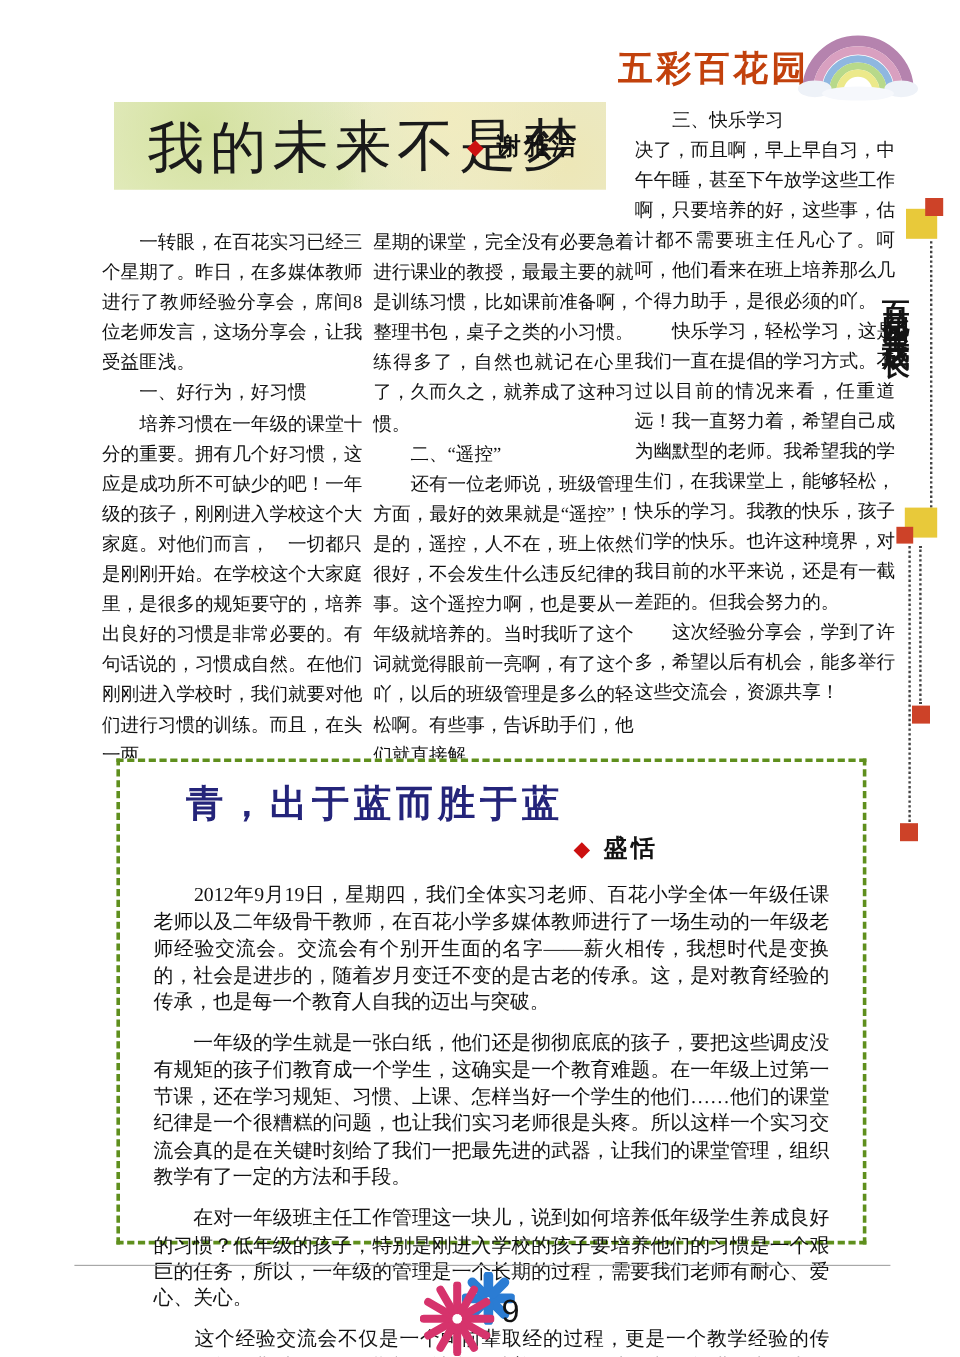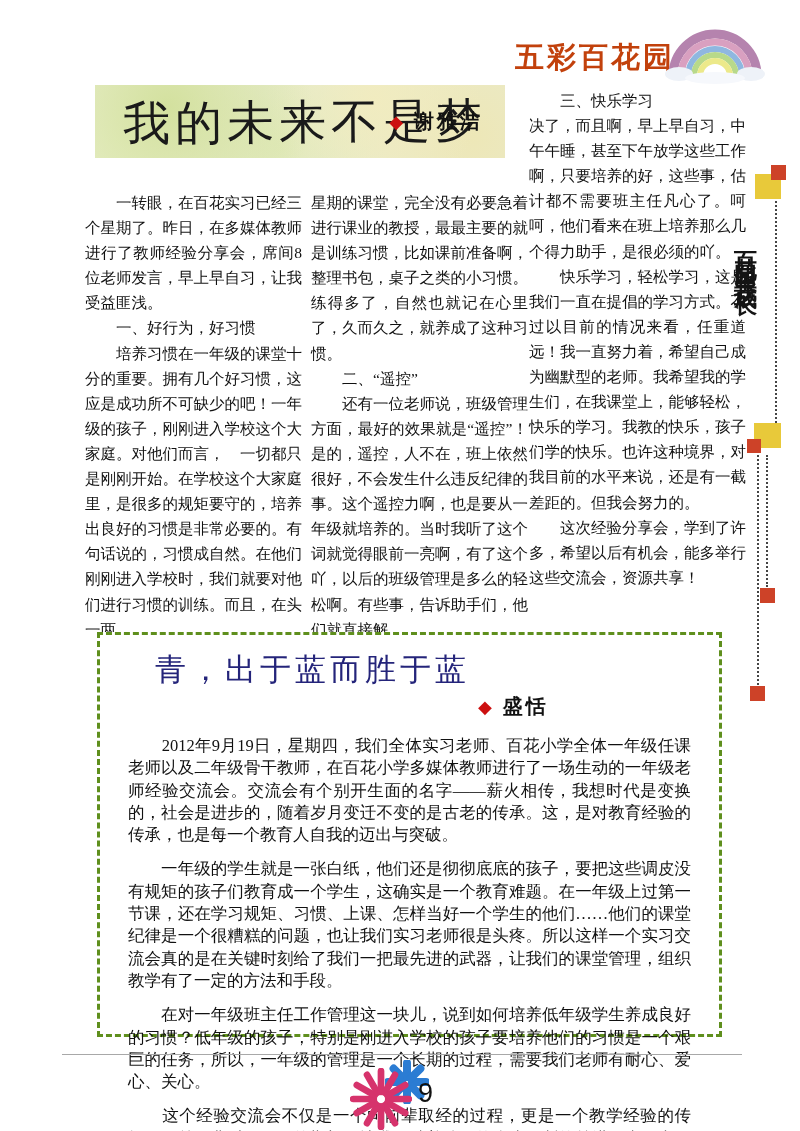--- a/index.html
+++ b/index.html
@@ -51,21 +51,21 @@
     position:absolute;left:731px;top:232px;height:210px;
     writing-mode:vertical-rl;font-size:23px;font-weight:bold;color:#141414;
     letter-spacing:7px;font-family:"DejaVu Serif","Liberation Serif",serif;
   }
   
   .box2{
     position:absolute;left:97px;top:632px;width:625px;height:405px;
     border:3px dashed #5f8f1d;box-sizing:border-box;background:#fff;
   }
   .box2-title{
-    position:absolute;left:55px;top:14px;font-size:31px;font-weight:normal;color:#24247a;
+    position:absolute;left:55px;top:14px;font-size:31px;font-weight:bold;color:#24247a;
     font-family:"DejaVu Sans","Liberation Sans",sans-serif;letter-spacing:4px;white-space:nowrap;
   }
   .box2-author{
     position:absolute;left:378px;top:58px;font-size:20px;font-weight:bold;
     letter-spacing:3px;color:#111;
   }
   .box2-body{
     position:absolute;left:16px;right:16px;top:88px;
     font-size:16.5px;line-height:22.3px;text-align:justify;color:#111;
   }
@@ -98,21 +98,21 @@
   </div>
 
   <div class="banner">
     <div class="banner-title">我的未来不是梦</div>
     <div class="banner-author">
       <span class="diamond">◆</span><span>谢雅洁</span>
     </div>
   </div>
 
   <div class="col col1">
-    <p>　　一转眼，在百花实习已经三个星期了。昨日，在多媒体教师进行了教师经验分享会，席间8位老师发言，早上早自习，让我受益匪浅。</p>
+    <p>　　一转眼，在百花实习已经三个星期了。昨日，在多媒体教师进行了教师经验分享会，席间8位老师发言，这场分享会，让我受益匪浅。</p>
     <p>　　一、好行为，好习惯</p>
     <p>　　培养习惯在一年级的课堂十分的重要。拥有几个好习惯，这应是成功所不可缺少的吧！一年级的孩子，刚刚进入学校这个大家庭。对他们而言，　一切都只是刚刚开始。在学校这个大家庭里，是很多的规矩要守的，培养出良好的习惯是非常必要的。有句话说的，习惯成自然。在他们刚刚进入学校时，我们就要对他们进行习惯的训练。而且，在头一两</p>
   </div>
   <div class="col col2">
     <p>星期的课堂，完全没有必要急着进行课业的教授，最最主要的就是训练习惯，比如课前准备啊，整理书包，桌子之类的小习惯。练得多了，自然也就记在心里了，久而久之，就养成了这种习惯。</p>
     <p>　　二、“遥控”</p>
     <p>　　还有一位老师说，班级管理方面，最好的效果就是“遥控”！是的，遥控，人不在，班上依然很好，不会发生什么违反纪律的事。这个遥控力啊，也是要从一年级就培养的。当时我听了这个词就觉得眼前一亮啊，有了这个吖，以后的班级管理是多么的轻松啊。有些事，告诉助手们，他们就直接解</p>
   </div>
   <div class="col col3">
     <p>　　三、快乐学习</p>

